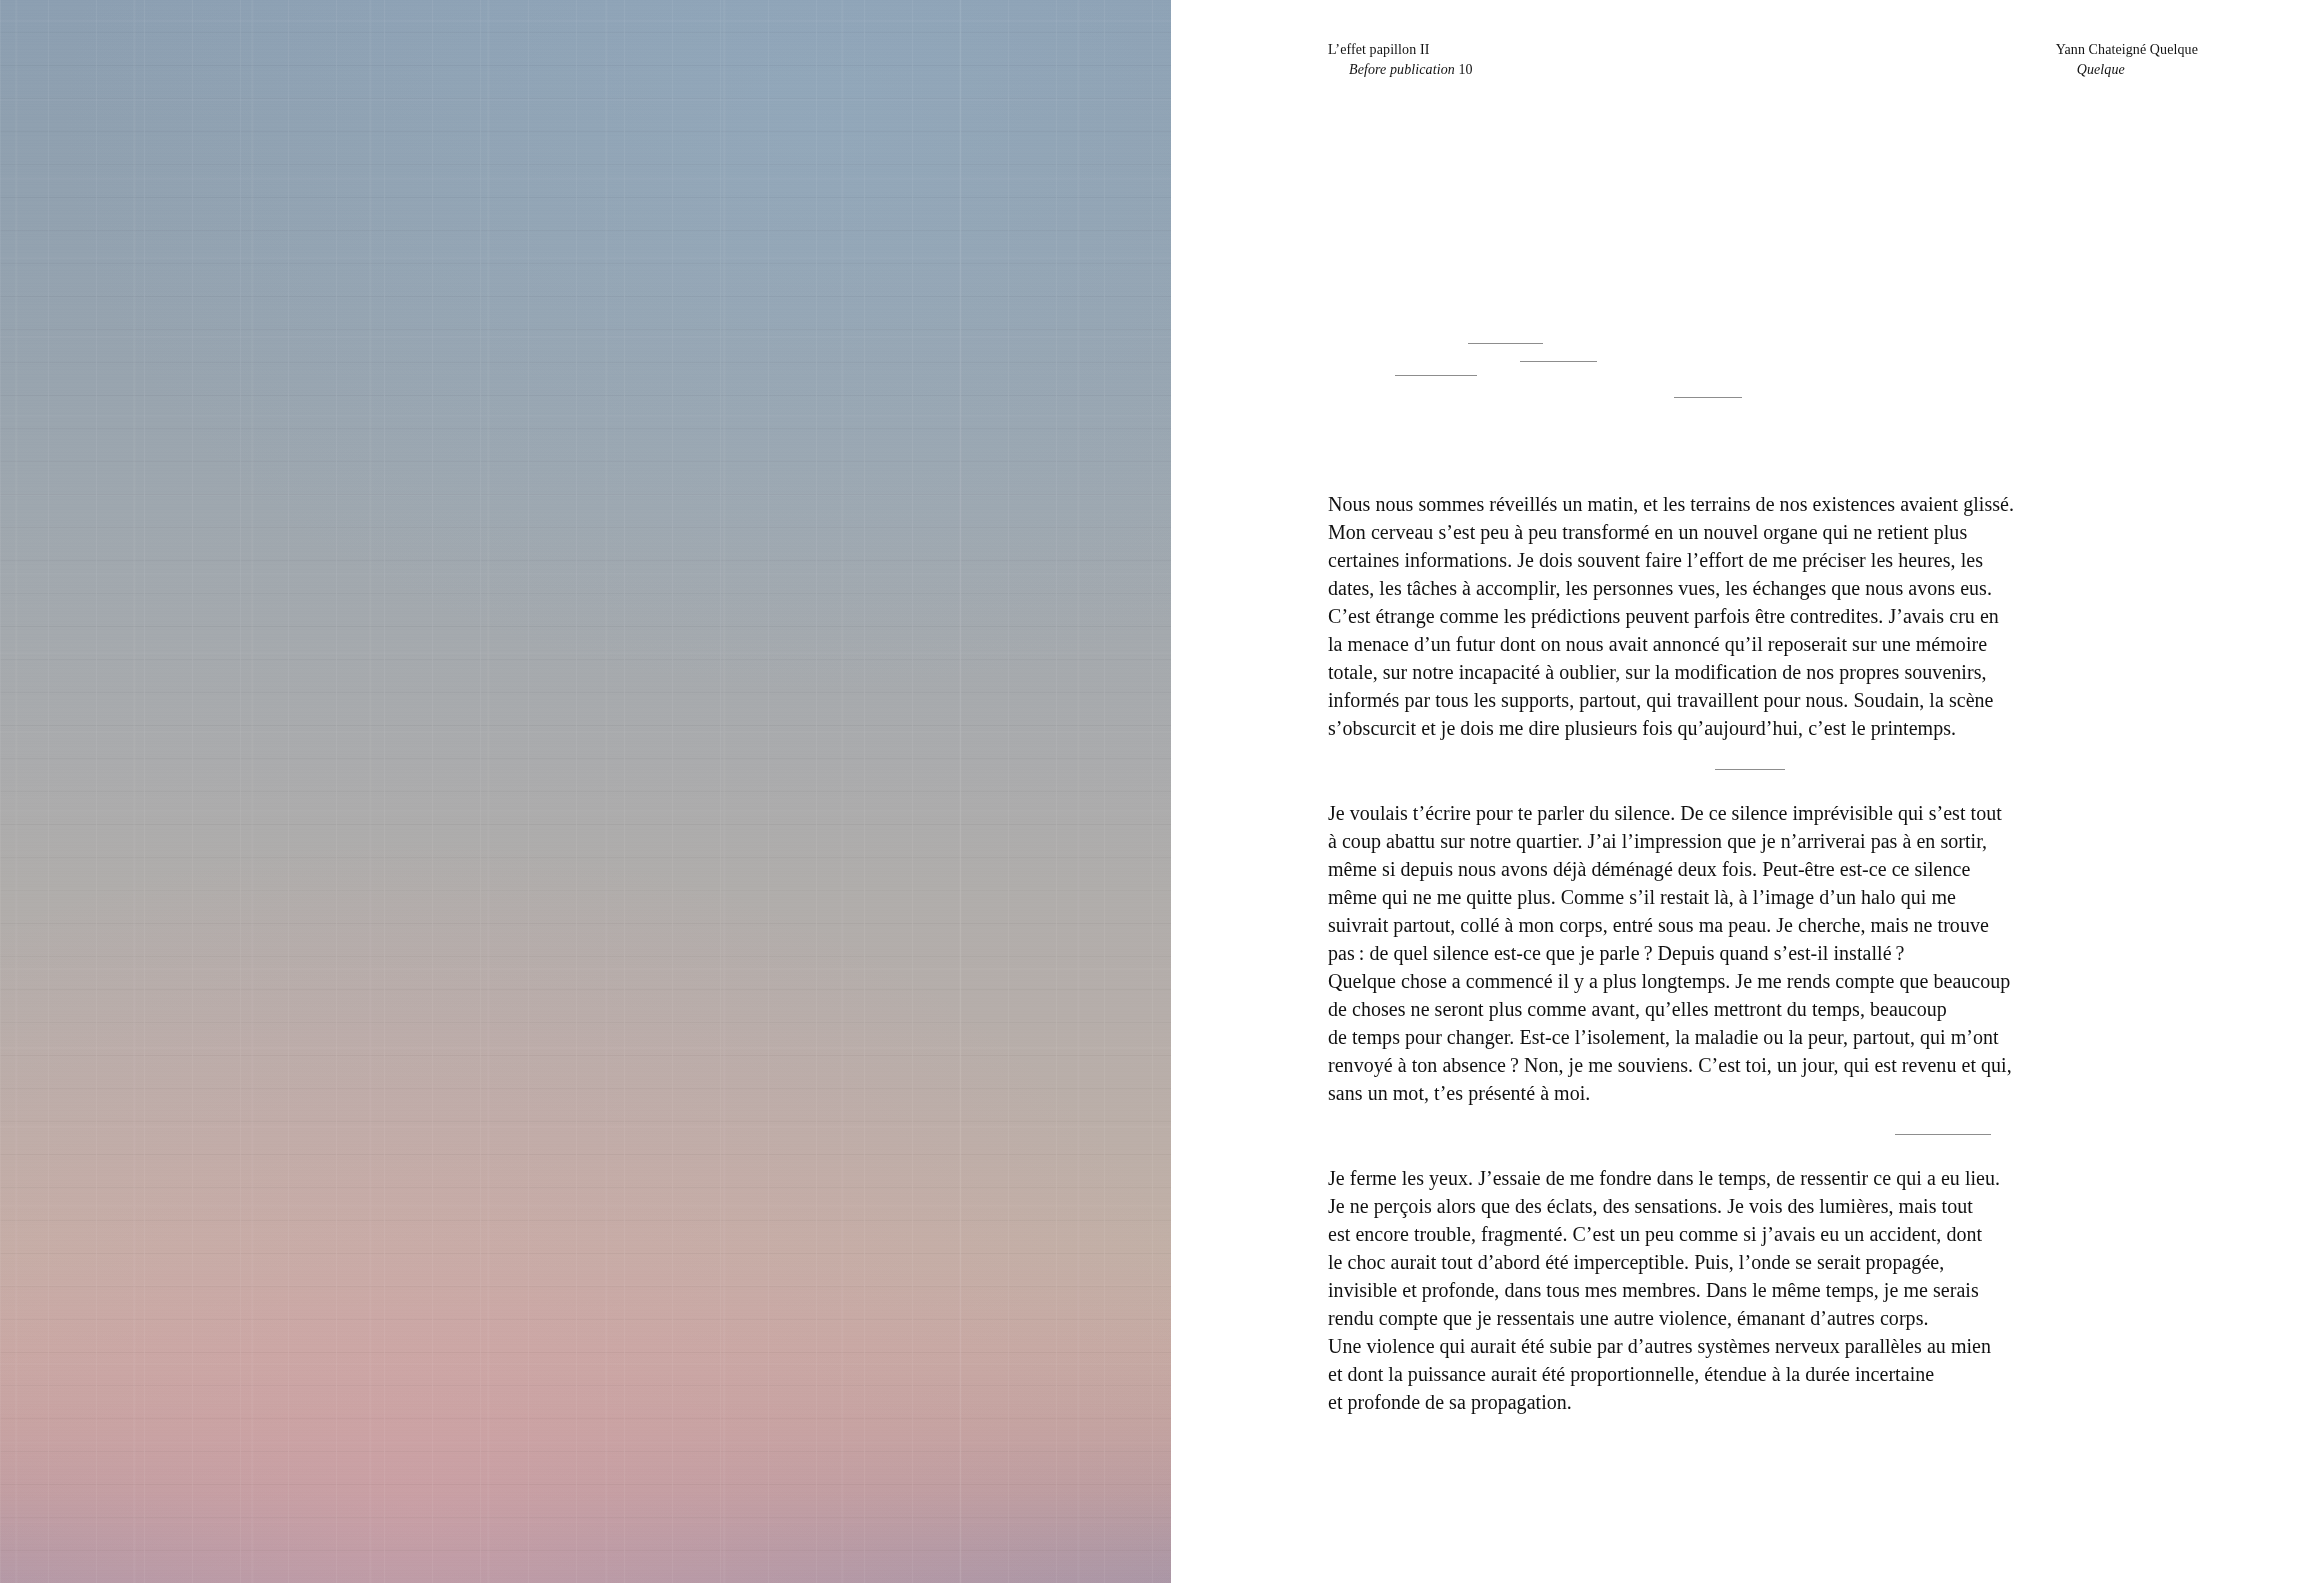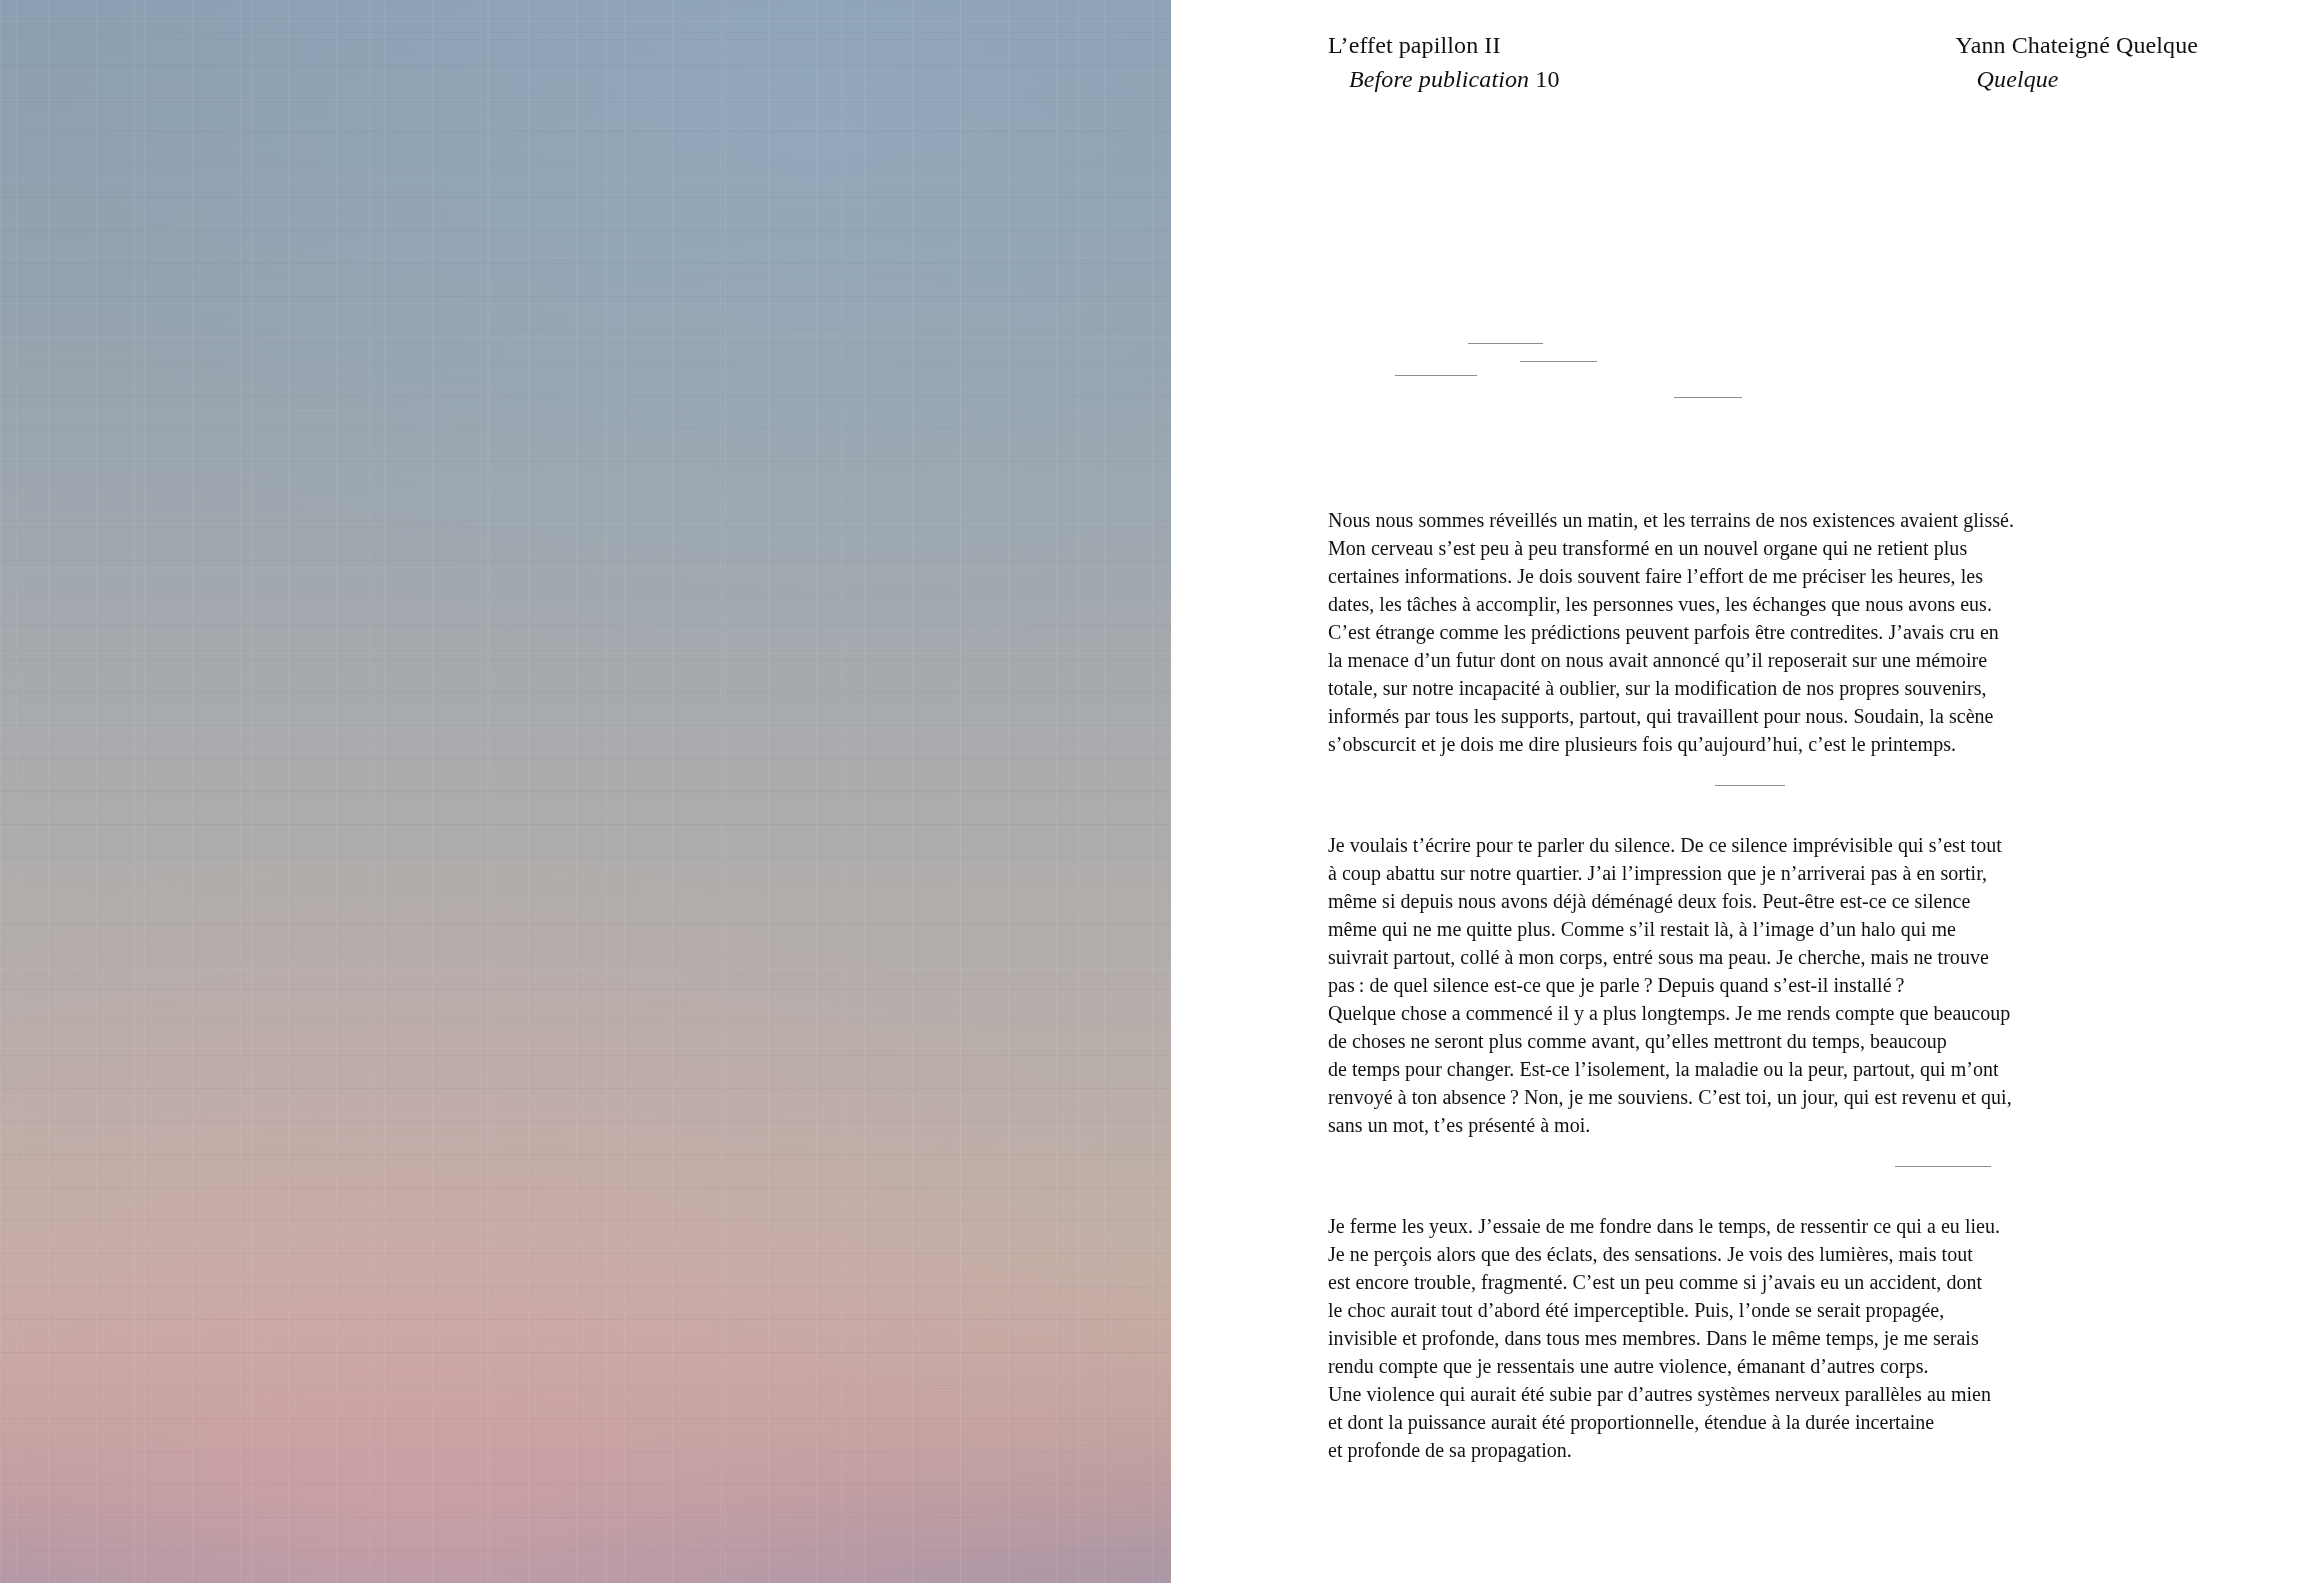--- a/index.html
+++ b/index.html
@@ -85,25 +85,25 @@
   .page {
     position: relative;
     width: 1147px;
     flex: 0 0 1147px;
     height: 1584px;
     background: #ffffff;
   }
   .runheads {
     position: absolute;
     left: 157px;
-    top: 28px;
+    top: 40px;
     width: 870px;
     display: flex;
     justify-content: space-between;
-    font-size: 24px;
+    font-size: 14px;
     line-height: 1.42;
     letter-spacing: 0.1px;
   }
   .runheads .col {
     display: block;
   }
   .runheads .line2 {
     display: block;
     margin-left: 21px;
   }
@@ -128,21 +128,21 @@
     position: absolute;
     left: 157px;
     top: 490px;
     width: 873px;
     font-size: 20px;
     line-height: 28px;
     text-align: left;
     letter-spacing: 0.04px;
   }
   .para {
-    margin: 16px 0 0 0;
+    margin: 0 0 0 0;
     white-space: pre-line;
   }
   .rule-wrap {
     height: 57px;
     position: relative;
   }
   .rule-wrap .rule {
     position: absolute;
     height: 1.4px;
     background: #8d8d8d;

